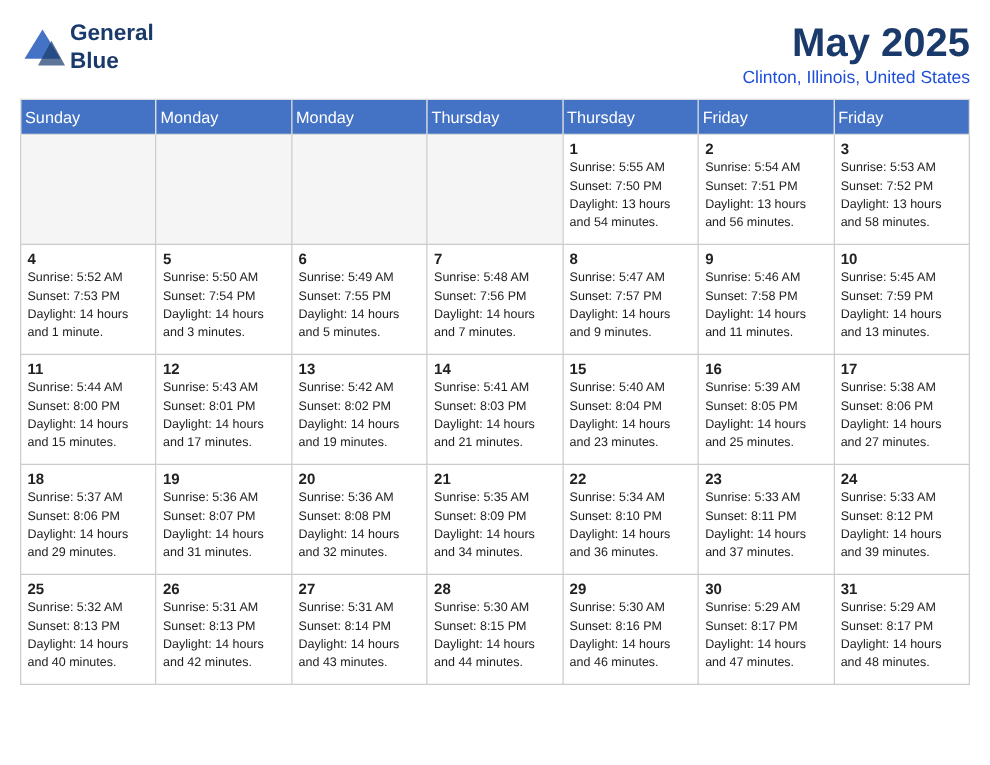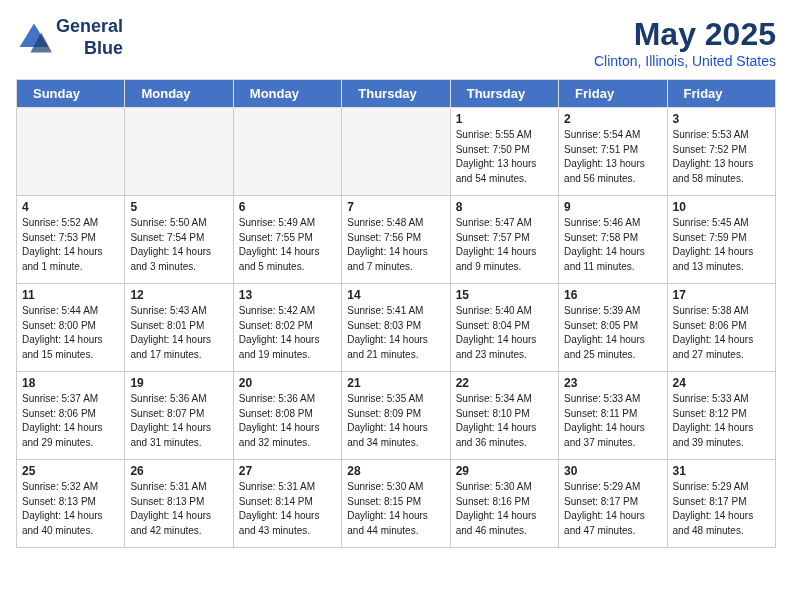--- a/index.html
+++ b/index.html
@@ -13,21 +13,20 @@
     .header {
       display: flex;
       justify-content: space-between;
       align-items: flex-start;
       margin-bottom: 10px;
     }
     .logo {
       display: flex;
       align-items: center;
       gap: 4px;
-      text-align: right;
     }
     .logo-text {
       font-size: 18px;
       font-weight: bold;
       color: #1a3a6b;
       line-height: 1.2;
     }
     .logo-icon {
       width: 36px;
       height: 36px;
@@ -47,22 +46,22 @@
     }
     table {
       width: 100%;
       border-collapse: collapse;
       table-layout: fixed;
     }
     th {
       background-color: #4472c4;
       color: #fff;
       font-size: 13px;
-      font-weight: bold;
-      padding: 6px 16px;
+      font-weight: normal;
+      padding: 6px 3px;
       text-align: left;
       border: 1px solid #ddd;
     }
     td {
       border: 1px solid #ccc;
       vertical-align: top;
       padding: 4px 5px;
       min-height: 80px;
       height: 88px;
       background: #fff;

